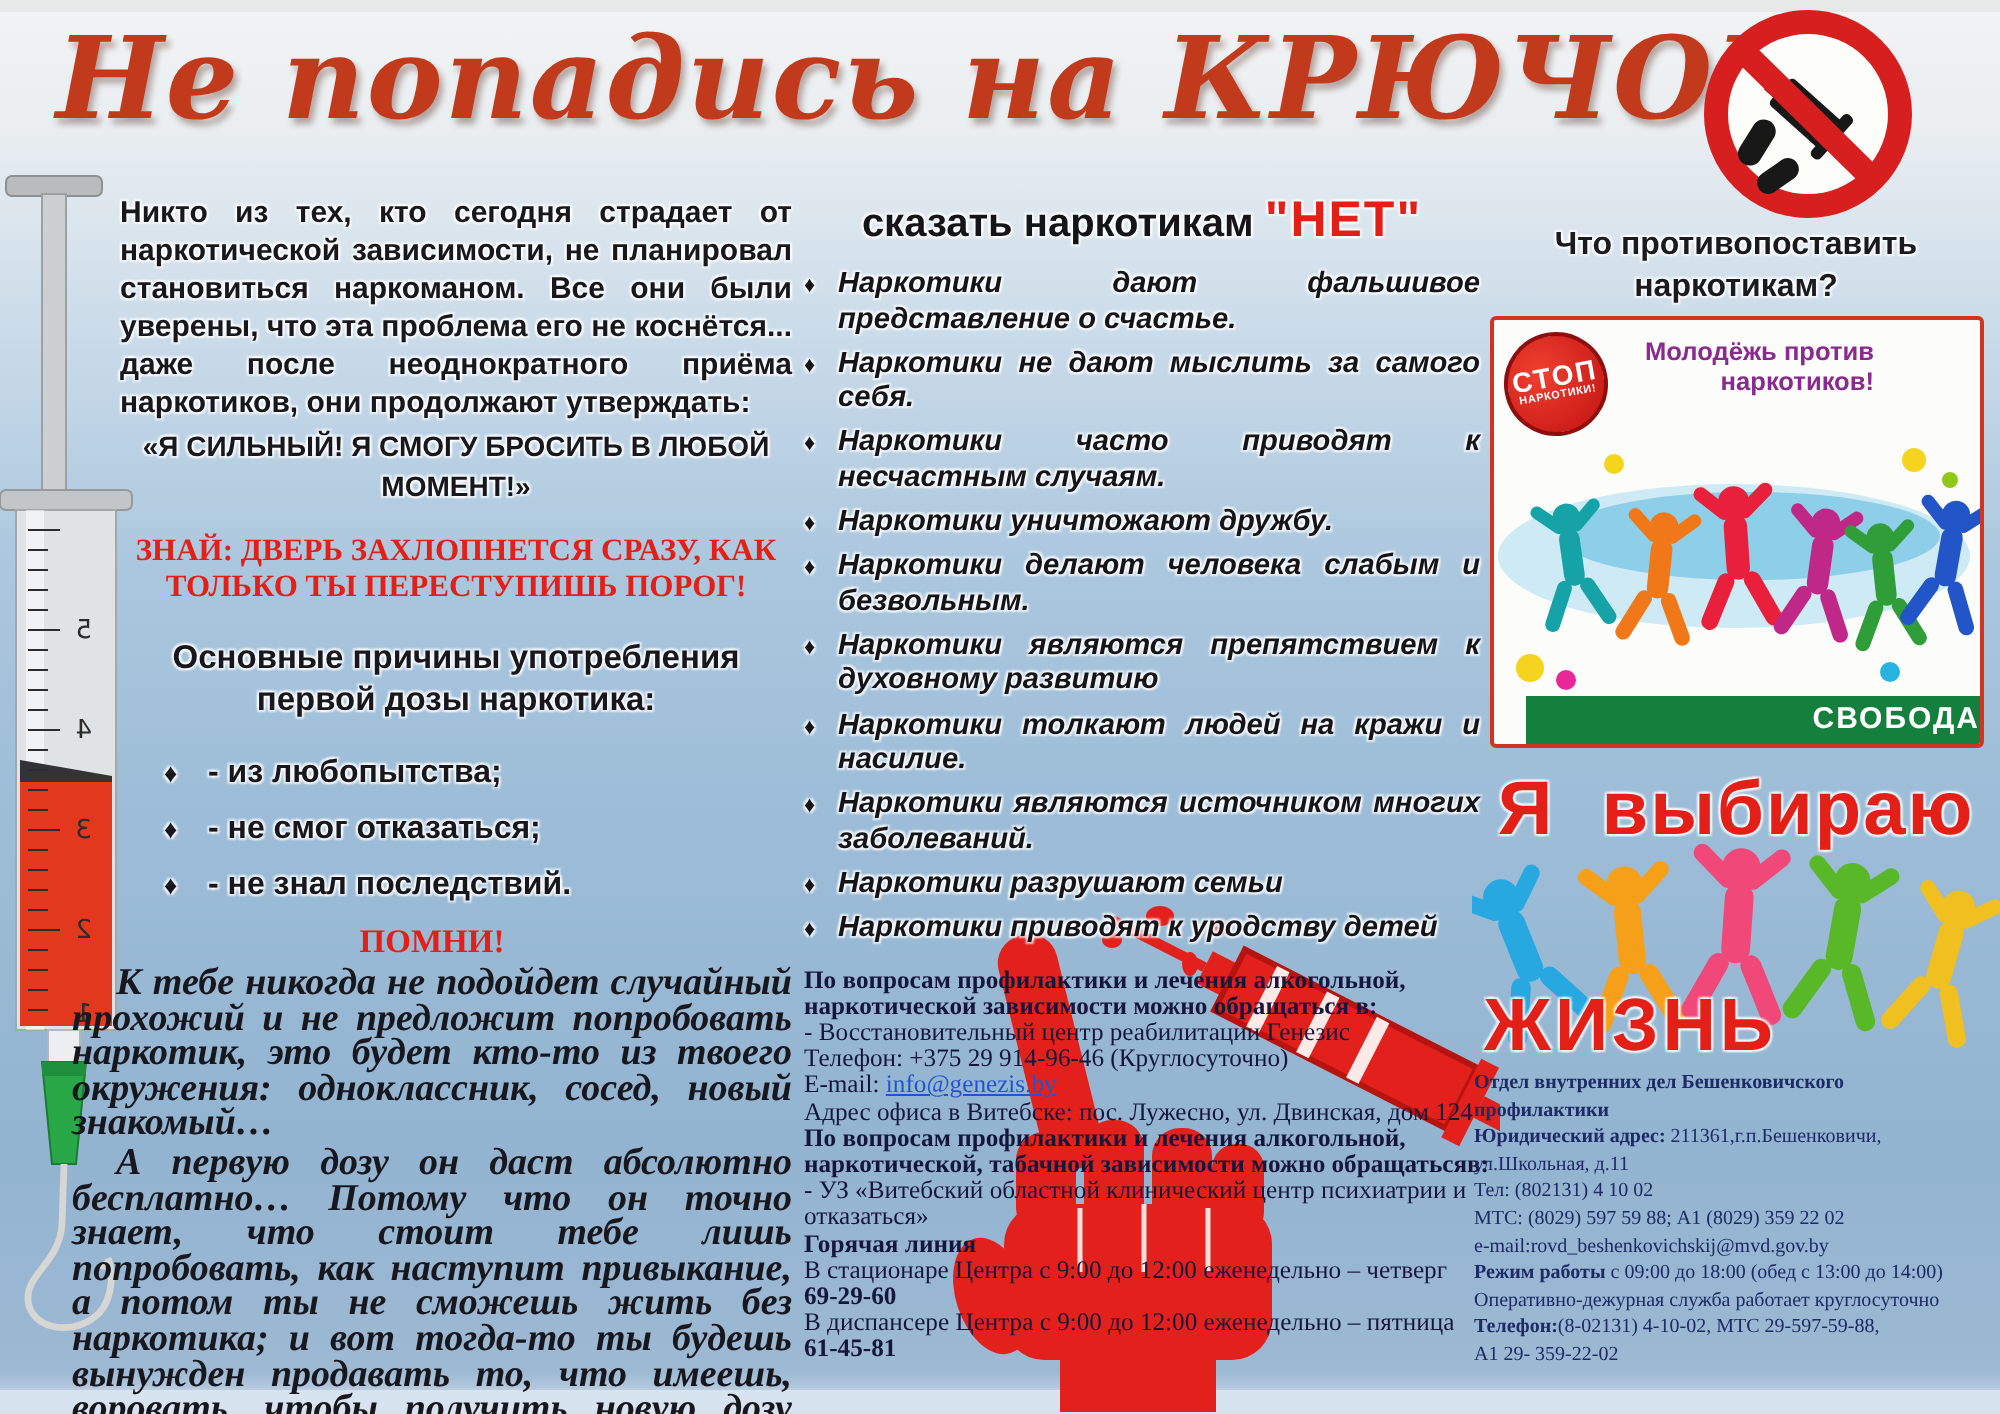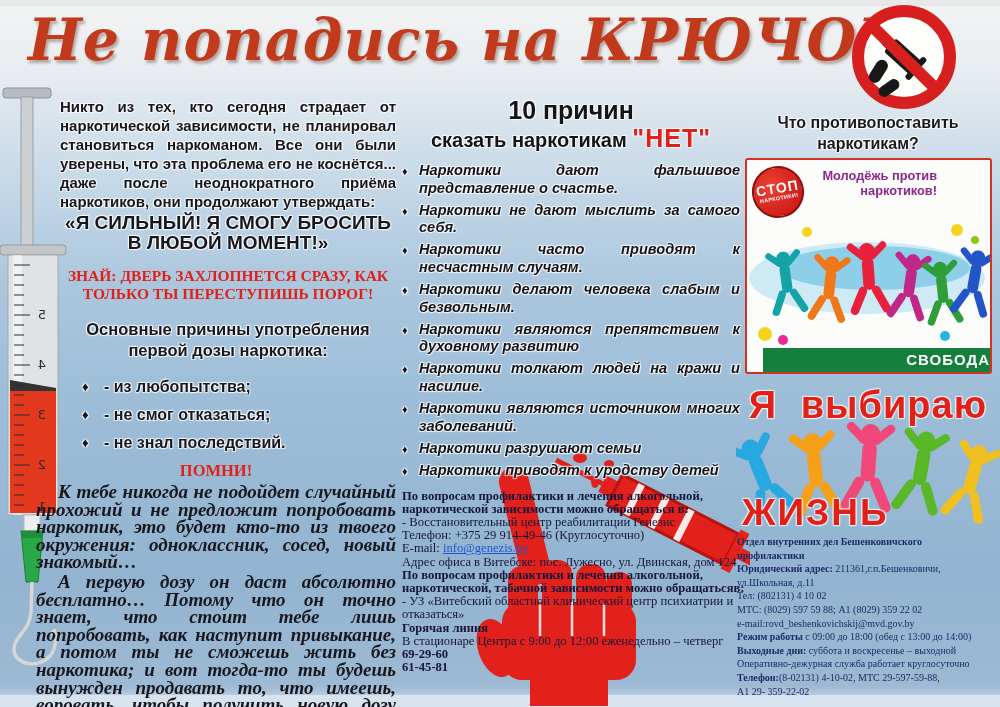--- a/index.html
+++ b/index.html
@@ -15,21 +15,21 @@
   #title{
     position:absolute;left:28px;top:6px;width:790px;height:84px;
     font-family:"DejaVu Serif","Liberation Serif",serif;
     font-style:italic;font-weight:bold;font-size:57px;letter-spacing:1px;
     color:var(--title-red);white-space:nowrap;
     text-shadow:2px 3px 3px rgba(70,25,8,.35);
   }
   
   #left-col{position:absolute;left:36px;top:97px;width:360px;z-index:3;color:#17171d;}
   .l-intro{margin:0 0 0 24px;font-size:15px;line-height:19px;font-weight:bold;text-align:justify;}
-  .l-quote{margin:2px 0 0 24px;font-size:19px;line-height:20px;font-weight:bold;text-align:center;}
+  .l-quote{margin:2px 0 0 24px;font-size:14px;line-height:20px;font-weight:bold;text-align:center;}
   .l-warning{margin:14px 0 0 24px;font-family:"Liberation Serif","DejaVu Serif",serif;font-size:15.5px;line-height:18px;font-weight:bold;color:var(--red);text-align:center;}
   .l-reasons-h{margin:16px 0 0 24px;font-size:16.5px;line-height:21px;font-weight:bold;text-align:center;}
   .l-blist{margin:16px 0 0 46px;}
   .l-bitem{position:relative;padding-left:22px;font-size:16px;line-height:20px;font-weight:bold;margin-bottom:8px;}
   .l-bitem .dm{position:absolute;left:0;top:0;font-size:13px;}
   .l-remember-h{margin:8px 0 2px 0;font-family:"Liberation Serif","DejaVu Serif",serif;font-size:16.5px;font-weight:bold;color:var(--red);text-align:center;}
   .l-rem{margin:2px 0 0 0;font-family:"Liberation Serif","DejaVu Serif",serif;font-style:italic;font-weight:bold;font-size:19px;line-height:17.6px;text-align:justify;text-indent:22px;}
   .l-concl{margin:16px 0 0 14px;font-size:17px;line-height:23px;font-weight:bold;text-align:center;}
   
   #syringe{position:absolute;left:0;top:85px;z-index:2;}
@@ -204,51 +204,51 @@
       <rect x="64" y="130" width="78" height="62"></rect>
       <g stroke="#ffffff" stroke-width="2.5" fill="none" opacity=".85">
         <line x1="74" y1="60" x2="74" y2="92"></line>
           <line x1="106" y1="58" x2="106" y2="92"></line>
           <line x1="138" y1="60" x2="138" y2="92"></line>
       </g>
     </g>
   </svg>
 
   <div id="mid-col">
-    <div class="m-h1 glow">10 причин</div>
     <div class="m-h2 glow"><span>сказать наркотикам </span><span class="no">"НЕТ"</span></div>
     <div class="m-list">
         <div class="m-item glow"><span class="dm">♦</span><span>Наркотики дают фальшивое представление о счастье.</span></div>
         <div class="m-item glow"><span class="dm">♦</span><span>Наркотики не дают мыслить за самого себя.</span></div>
         <div class="m-item glow"><span class="dm">♦</span><span>Наркотики часто приводят к несчастным случаям.</span></div>
-        <div class="m-item glow"><span class="dm">♦</span></div>
+        <div class="m-item glow"><span class="dm">♦</span><span>Наркотики уничтожают дружбу.</span></div>
         <div class="m-item glow"><span class="dm">♦</span><span>Наркотики делают человека слабым и безвольным.</span></div>
         <div class="m-item glow"><span class="dm">♦</span><span>Наркотики являются препятствием к духовному развитию</span></div>
         <div class="m-item glow"><span class="dm">♦</span><span>Наркотики толкают людей на кражи и насилие.</span></div>
         <div class="m-item glow"><span class="dm">♦</span><span>Наркотики являются источником многих заболеваний.</span></div>
         <div class="m-item glow"><span class="dm">♦</span><span>Наркотики разрушают семьи</span></div>
         <div class="m-item glow"><span class="dm">♦</span><span>Наркотики приводят к уродству детей</span></div>
       </div>
     <div class="m-help">
       <div>
           <div class="hline"><b>По вопросам профилактики и лечения алкогольной,</b><span></span></div>
           <div class="hline"><b>наркотической зависимости можно обращаться в:</b><span></span></div>
           <div class="hline"><b></b><span>- Восстановительный центр реабилитации Генезис</span></div>
-          <div class="hline"><b></b><span>Телефон: +375 29 914-49-46 (Круглосуточно)</span></div>
+          <div class="hline"><b></b><span>Телефон: +375 29 914-96-46 (Круглосуточно)</span></div>
         </div>
       <div class="hline"><span>E-mail: </span><a href="#">info@genezis.by</a></div>
       <div>
           <div class="hline"><b></b><span>Адрес офиса в Витебске: пос. Лужесно, ул. Двинская, дом 124</span></div>
           <div class="hline"><b>По вопросам профилактики и лечения алкогольной,</b><span></span></div>
           <div class="hline"><b>наркотической, табачной зависимости можно обращатьсяв:</b><span></span></div>
           <div class="hline"><b></b><span>- УЗ «Витебский областной клинический центр психиатрии и</span></div>
           <div class="hline"><b></b><span>отказаться»</span></div>
           <div class="hline"><b>Горячая линия</b><span></span></div>
           <div class="hline"><b></b><span>В стационаре Центра с 9:00 до 12:00 еженедельно – четверг</span></div>
           <div class="hline"><b>69-29-60</b><span></span></div>
+          <div class="hline"><b></b><span>В диспансере Центра с 9:00 до 12:00 еженедельно – пятница</span></div>
           <div class="hline"><b>61-45-81</b><span></span></div>
         </div>
     </div>
   </div>
 
   <div id="r-question" class="glow">Что противопоставить наркотикам?</div>
 
   <div id="youth-poster">
     <svg class="yp-figs" width="243" height="132" viewBox="0 0 243 132">
       <ellipse cx="120" cy="62" rx="118" ry="36" fill="#cdeaf5"></ellipse>
@@ -296,20 +296,19 @@
 
   <div id="r-contact">
       <div class="hline"><b>Отдел внутренних дел Бешенковичского</b><span></span></div>
       <div class="hline"><b>профилактики</b><span></span></div>
       <div class="hline"><b>Юридический адрес:</b><span> 211361,г.п.Бешенковичи,</span></div>
       <div class="hline"><b></b><span>ул.Школьная, д.11</span></div>
       <div class="hline"><b></b><span>Тел: (802131) 4 10 02</span></div>
       <div class="hline"><b></b><span>МТС: (8029) 597 59 88; А1 (8029) 359 22 02</span></div>
       <div class="hline"><b></b><span>e-mail:rovd_beshenkovichskij@mvd.gov.by</span></div>
       <div class="hline"><b>Режим работы</b><span> с 09:00 до 18:00 (обед с 13:00 до 14:00)</span></div>
-      <div class="hline"><b>Выходные дни:</b><span> суббота и воскресенье – выходной</span></div>
       <div class="hline"><b></b><span> Оперативно-дежурная служба работает круглосуточно</span></div>
       <div class="hline"><b> Телефон:</b><span>(8-02131) 4-10-02, МТС 29-597-59-88,</span></div>
       <div class="hline"><b></b><span>А1 29- 359-22-02</span></div>
     </div>
 
   <div class="bottomstrip"></div>
 </div>
 
 </body></html>

